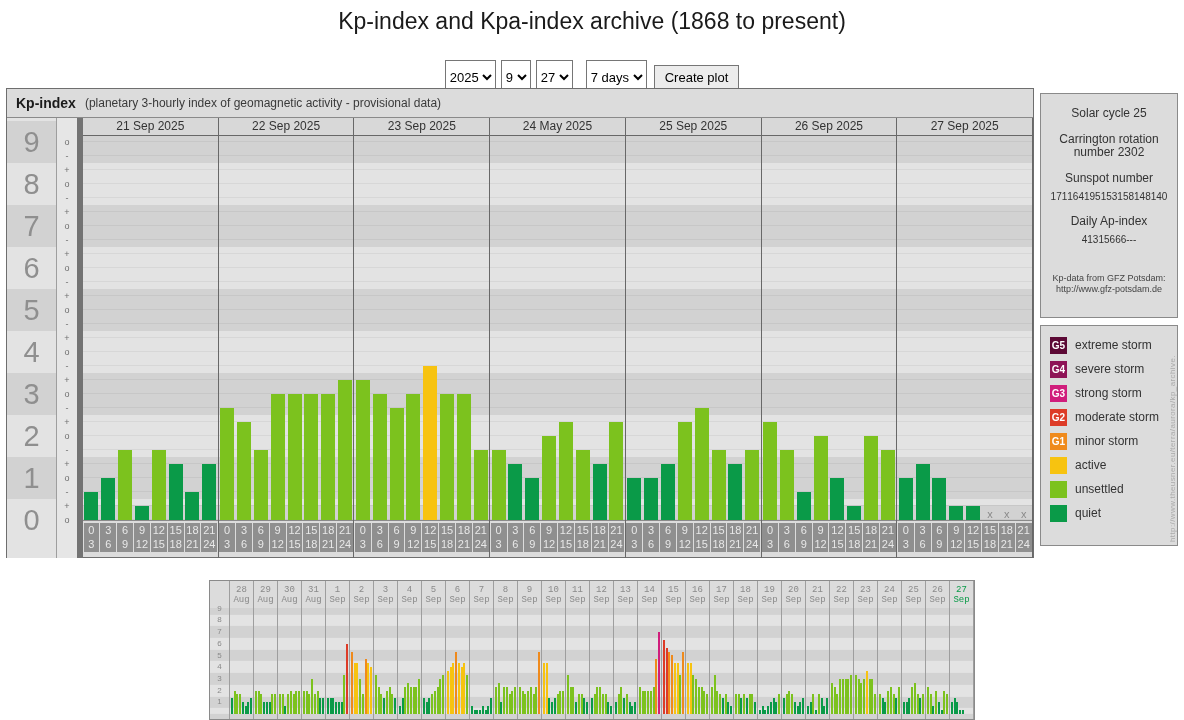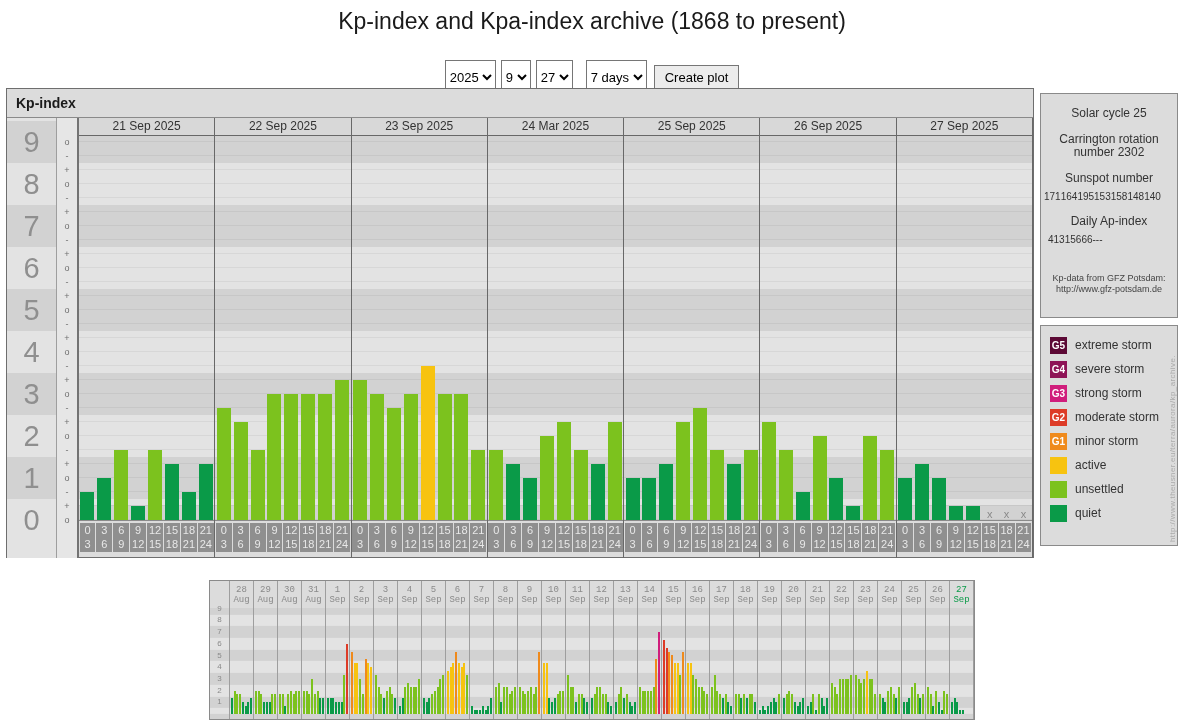--- a/index.html
+++ b/index.html
@@ -34,21 +34,21 @@
   .main-title-bar .t{font-size:14px;font-weight:bold;color:#1a1a1a;}
   .main-title-bar .s{font-size:12px;color:#3a3a3a;margin-left:9px;}
   .chart-wrap{display:flex;height:440px;}
   .num-col{width:49px;position:relative;overflow:hidden;background:#E3E3E3;}
   .num-cell{position:absolute;left:0;width:100%;height:42px;text-align:center;
     font-size:29px;line-height:42px;color:#8F8F8F;}
   .tick-col{width:20px;position:relative;overflow:hidden;background:#E6E6E6;
     border-left:1px solid #9E9E9E;}
   .tick{position:absolute;left:0;width:100%;height:10px;line-height:10px;
     text-align:center;font-size:9px;color:#707070;}
-  .plot-region{flex:1;display:flex;border-left:2px solid #737373;border-right:1px solid #686868;}
+  .plot-region{flex:1;display:flex;border-left:6px solid #737373;border-right:1px solid #686868;}
   .day-col{flex:1;display:flex;flex-direction:column;min-width:0;}
   .day-col + .day-col{border-left:1px solid #686868;}
   .day-header{
     height:17px;line-height:17px;text-align:center;font-size:12px;color:#333;
     background:#D8D8D8;border-bottom:1px solid #686868;
   }
   .day-plot{
     height:384px;position:relative;display:flex;align-items:flex-end;
     border-bottom:1px solid #8A8A8A;box-sizing:content-box;
     background-image:
@@ -66,21 +66,21 @@
     font-size:11px;line-height:1.25;text-align:center;padding-top:1px;box-sizing:border-box;
   }
   
   .side-panel{left:1040px;width:138px;border:1px solid #8A8A8A;}
   .solar-panel{top:93px;height:225px;}
   .activity-panel{top:325px;height:221px;}
   .side-head{height:26px;line-height:26px;text-align:center;font-size:14px;
     font-weight:bold;color:#1a1a1a;border-bottom:1px solid #8A8A8A;}
   .solar-body{text-align:center;font-size:12px;color:#333;}
   .solar-line{margin-top:13px;line-height:13px;}
-  .num-row{display:flex;justify-content:flex-start;padding:0 3px;margin-top:6px;
+  .num-row{display:flex;justify-content:center;padding:0 3px;margin-top:6px;
     font-size:10px;color:#333;}
   .ap-row{padding:0 7px;}
   .credit{margin-top:28px;font-size:9px;color:#444;line-height:11px;}
   .legend-rows{padding:7px 0 0 9px;}
   .legend-row{display:flex;align-items:center;height:24px;}
   .legend-sq{width:17px;height:17px;display:flex;align-items:center;justify-content:center;
     font-size:10px;font-weight:bold;color:#fff;}
   .legend-label{margin-left:8px;font-size:12px;color:#333;}
   .side-url{
     position:absolute;right:0px;top:30px;bottom:3px;
@@ -127,20 +127,21 @@
   <span class="gap"></span>
   <select>
     <option>7 days</option>
   </select>
   <button>Create plot</button>
 </div>
 
 <div class="panel main-panel">
   <div class="main-title-bar">
     <span class="t">Kp-index</span>
+    <span class="s">(planetary 3-hourly index of geomagnetic activity - provisional data)</span>
   </div>
   <div class="chart-wrap">
     <div class="num-col" id="num-col">
         <div class="num-cell" style="top: 3px; background: rgb(210, 210, 210);">9</div>
         <div class="num-cell" style="top: 45px; background: rgb(227, 227, 227);">8</div>
         <div class="num-cell" style="top: 87px; background: rgb(210, 210, 210);">7</div>
         <div class="num-cell" style="top: 129px; background: rgb(227, 227, 227);">6</div>
         <div class="num-cell" style="top: 171px; background: rgb(210, 210, 210);">5</div>
         <div class="num-cell" style="top: 213px; background: rgb(227, 227, 227);">4</div>
         <div class="num-cell" style="top: 255px; background: rgb(210, 210, 210);">3</div>
@@ -362,21 +363,21 @@
               <div>18</div>
               <div>21</div>
             </div>
             <div class="slot-label">
               <div>21</div>
               <div>24</div>
             </div>
           </div>
         </div>
         <div class="day-col">
-          <div class="day-header">24 Mar 2025</div>
+          <div class="day-header">24 May 2025</div>
           <div class="day-plot">
             <div class="slot">
               <div class="kp-bar" style="height: 70px; background: rgb(124, 194, 30);"></div>
             </div>
             <div class="slot">
               <div class="kp-bar" style="height: 56px; background: rgb(10, 154, 72);"></div>
             </div>
             <div class="slot">
               <div class="kp-bar" style="height: 42px; background: rgb(10, 154, 72);"></div>
             </div>

